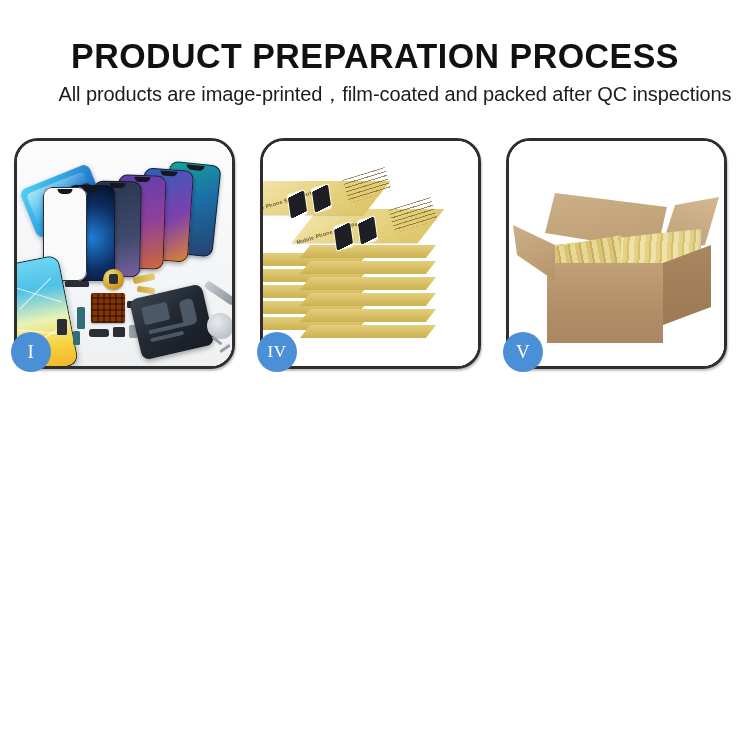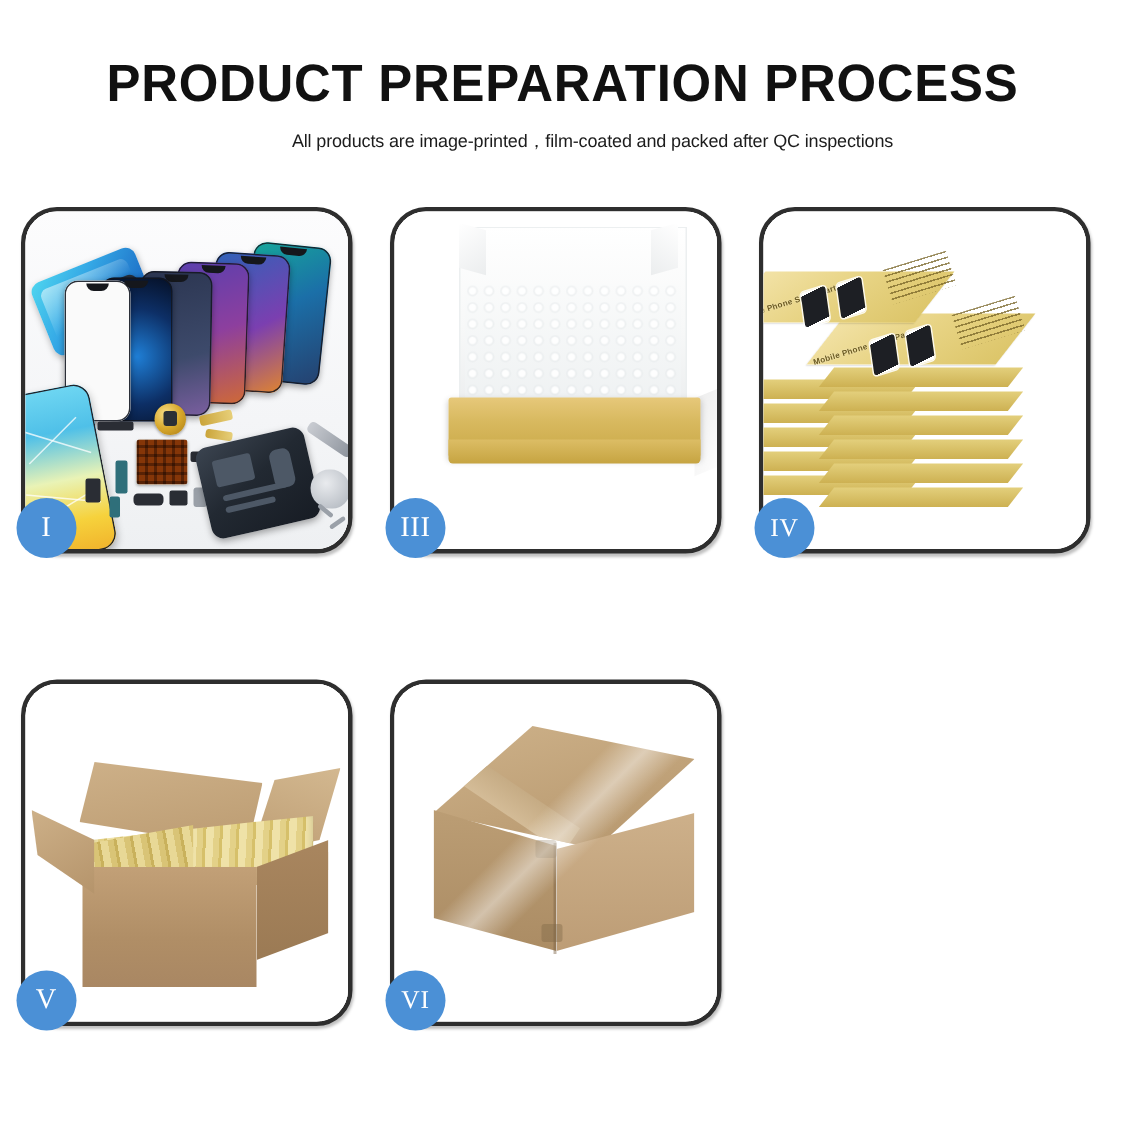--- a/index.html
+++ b/index.html
@@ -32,21 +32,21 @@
     font-weight: 700;
     letter-spacing: 0.5px;
     color: #111111;
     font-family: "Liberation Sans Narrow", "Liberation Sans", sans-serif;
     transform: scaleX(0.97);
     white-space: nowrap;
     line-height: 40px;
   }
   #subtitle {
     margin-top: 9px;
-    font-size: 12px;
+    font-size: 20px;
     font-weight: 400;
     color: #1c1c1c;
     letter-spacing: -0.1px;
     white-space: nowrap;
     line-height: 18px;
     margin-left: 40px;
   }
 
   
   #grid {
@@ -463,35 +463,20 @@
 
         <div class="p1-tool"></div>
         <div class="p1-tool2"></div>
         <div class="part grey" style="left:194px; top:198px; width:12px; height:3px; transform:rotate(40deg);"></div>
         <div class="part grey" style="left:202px; top:206px; width:12px; height:3px; transform:rotate(-35deg);"></div>
       </div>
       <div class="badge">I</div>
     </div>
 
 
-    <div class="panel">
-      <div class="panel-inner">
-        <div class="p3-bg"></div>
-        <div class="p3-lidback"></div>
-        <div class="p3-lidflapL"></div>
-        <div class="p3-lidflapR"></div>
-        <div class="p3-foam"></div>
-        <div class="p3-shadow"></div>
-        <div class="p3-tray">
-          
-        </div>
-        <div class="p3-lidfront"></div>
-      </div>
-      <div class="badge">III</div>
-    </div>
 
     <div class="panel">
       <div class="panel-inner">
         <div class="p4-bg"></div>
 
         <div class="sb-side" style="left:-26px; top:112px;"></div>
         <div class="sb-side" style="left:-26px; top:128px;"></div>
         <div class="sb-side" style="left:-26px; top:144px;"></div>
         <div class="sb-side" style="left:-26px; top:160px;"></div>
         <div class="sb-side" style="left:-26px; top:176px;"></div>
@@ -526,29 +511,15 @@
         <div class="p5-fill"></div>
         <div class="p5-fill2"></div>
         <div class="p5-rim"></div>
         <div class="p5-side"></div>
         <div class="p5-front"></div>
         <div class="p5-flapL"></div>
       </div>
       <div class="badge">V</div>
     </div>
 
-    <div class="panel">
-      <div class="panel-inner">
-        <div class="p6-bg"></div>
-        <div class="p6-top"></div>
-        <div class="p6-tape"></div>
-        <div class="p6-left"></div>
-        <div class="p6-right"></div>
-        <div class="p6-seam"></div>
-        <div class="p6-notch" style="left:94px; top:104px;"></div>
-        <div class="p6-notch" style="left:98px; top:160px;"></div>
-        <div class="p6-wrapgloss"></div>
-      </div>
-      <div class="badge narrow">VI</div>
-    </div>
 
   </div>
 </div>
 
 </body></html>

